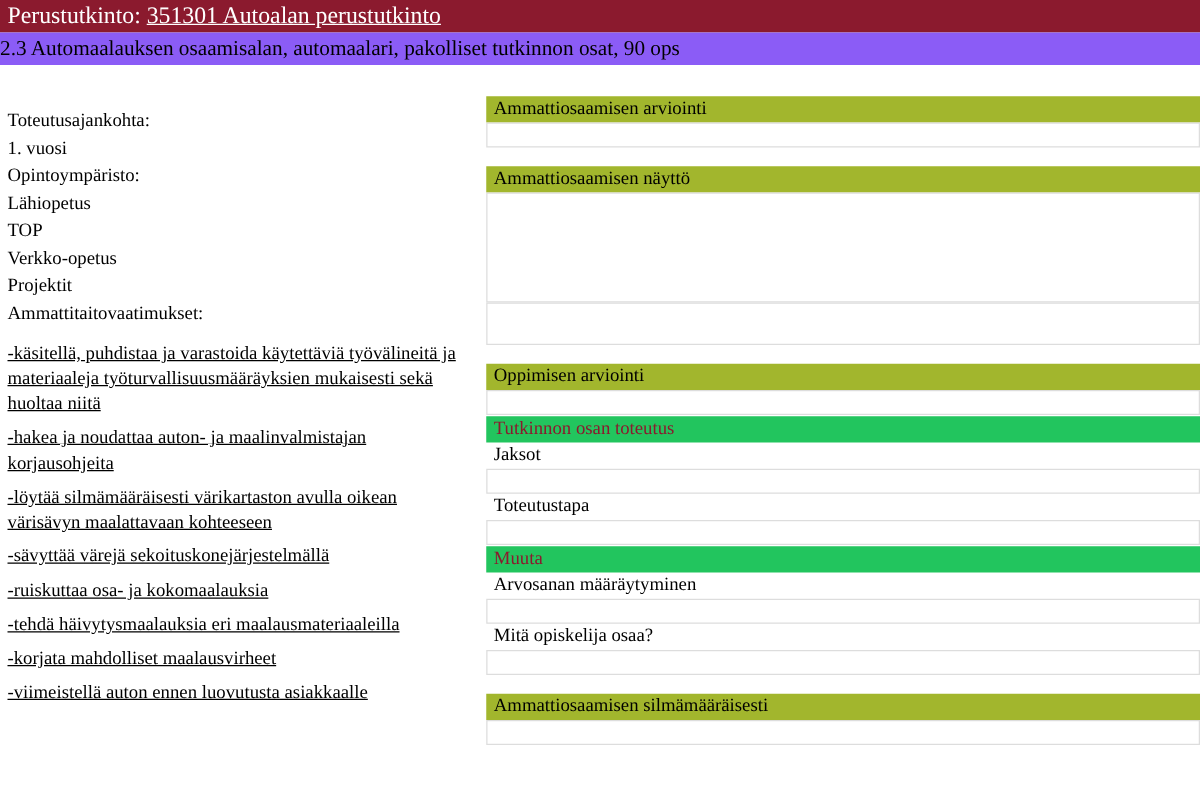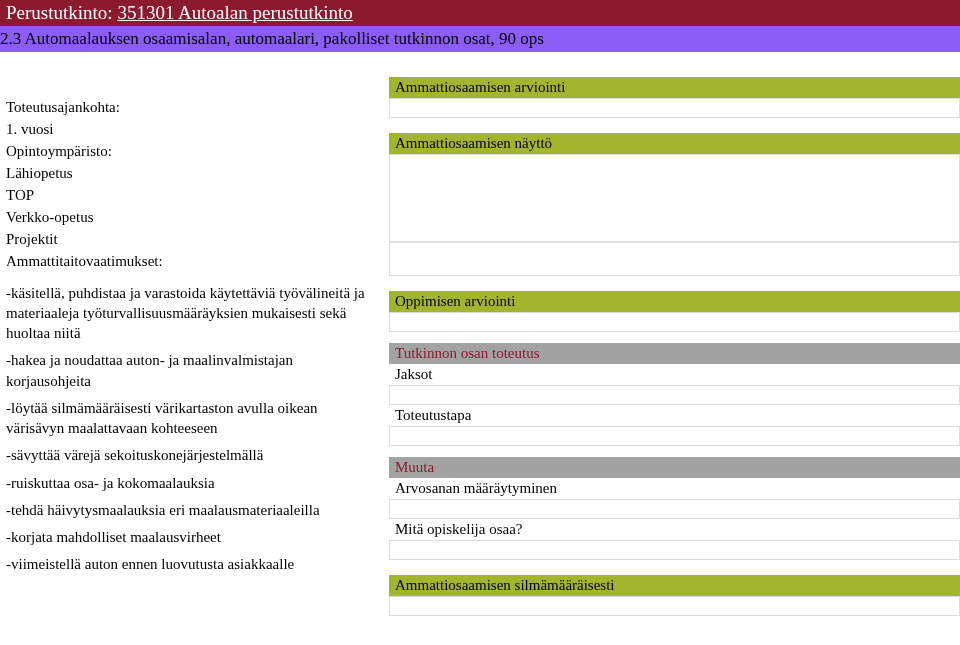--- a/index.html
+++ b/index.html
@@ -65,36 +65,36 @@
 
     .green-bar {
       background: #a2b62d;
       color: #000;
       padding: 2px 6px;
       font-size: 15px;
       margin-top: 15px;
     }
 
     .green-bar-maroon {
-      background: #a3a3a3;
+      background: #22c55e;
       color: #8b1a2e;
       padding: 2px 6px;
       font-size: 15px;
-      margin-top: 11px;
+      margin-top: 1px;
     }
 
     .empty-row {
       height: 20px;
       border: 1px solid #ddd;
       margin: 0;
     }
 
     .right-block { margin-bottom: 0; }
 
-    .para { padding: 1px 6px 6px 6px; line-height: 1.35; }
+    .para { padding: 1px 6px 6px 6px; line-height: 1.35; text-decoration: underline; }
   </style>
 </head>
 <body>
 
 <div class="page">
 
   <div class="title-bar">
     <span>Perustutkinto:</span>
     <span class="underline">351301 Autoalan perustutkinto</span>
   </div>

